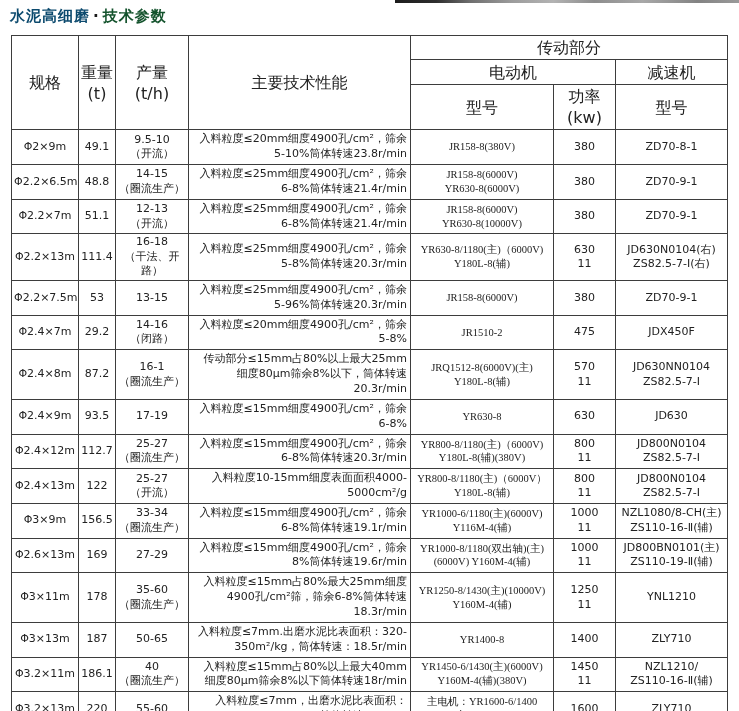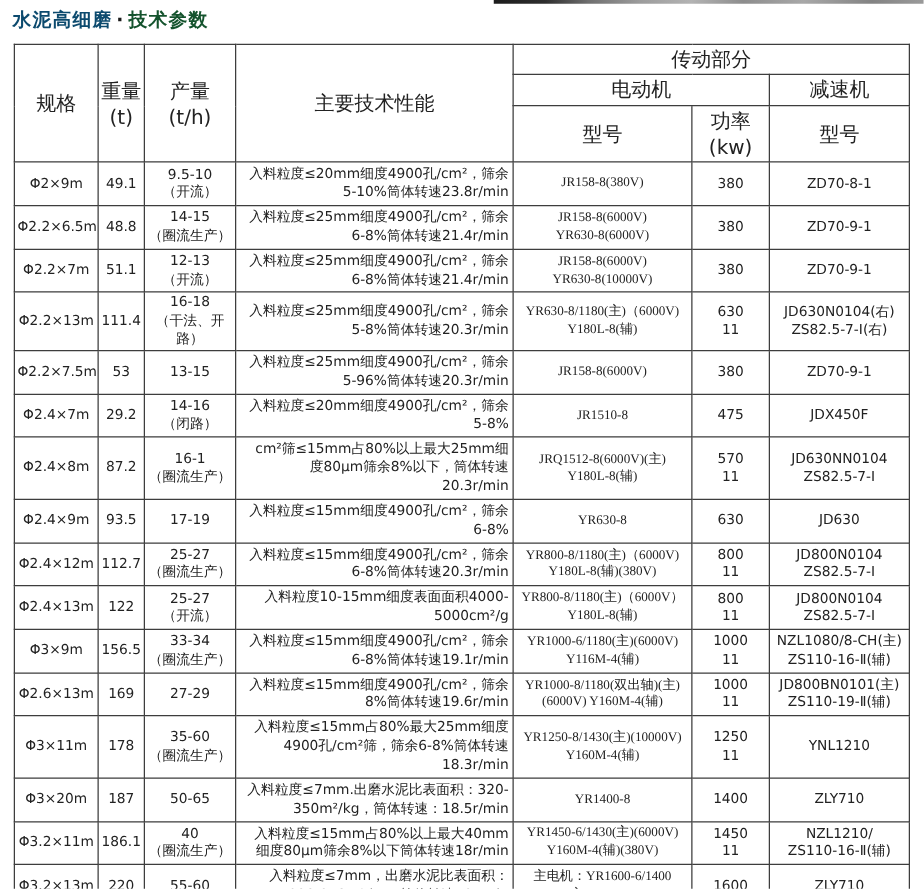--- a/index.html
+++ b/index.html
@@ -164,31 +164,31 @@
     <td class="power-cell">380</td>
     <td class="reducer-cell">ZD70-9-1</td>
   </tr>
 
   <tr>
     <td class="spec-cell">Φ2.4×7m</td>
     <td class="weight-cell">29.2</td>
     <td class="output-cell">14-16
 （闭路）</td>
     <td class="perf">入料粒度≤20mm细度4900孔/cm²，筛余5-8%</td>
-    <td class="motor-cell">JR1510-8</td>
+    <td class="motor-cell">JR1510-2</td>
     <td class="power-cell">475</td>
     <td class="reducer-cell">JDX450F</td>
   </tr>
 
   <tr>
     <td class="spec-cell">Φ2.4×8m</td>
     <td class="weight-cell">87.2</td>
     <td class="output-cell">16-1
 （圈流生产）</td>
-    <td class="perf">cm²筛≤15mm占80%以上最大25mm细度80μm筛余8%以下，筒体转速20.3r/min</td>
+    <td class="perf">传动部分≤15mm占80%以上最大25mm细度80μm筛余8%以下，筒体转速20.3r/min</td>
     <td class="motor-cell">JRQ1512-8(6000V)(主)
 Y180L-8(辅)</td>
     <td class="power-cell">570
 11</td>
     <td class="reducer-cell">JD630NN0104
 ZS82.5-7-Ⅰ</td>
   </tr>
 
   <tr>
     <td class="spec-cell">Φ2.4×9m</td>
@@ -262,21 +262,21 @@
 （圈流生产）</td>
     <td class="perf">入料粒度≤15mm占80%最大25mm细度4900孔/cm²筛，筛余6-8%筒体转速18.3r/min</td>
     <td class="motor-cell">YR1250-8/1430(主)(10000V)
 Y160M-4(辅)</td>
     <td class="power-cell">1250
 11</td>
     <td class="reducer-cell">YNL1210</td>
   </tr>
 
   <tr>
-    <td class="spec-cell">Φ3×20m</td>
+    <td class="spec-cell">Φ3×13m</td>
     <td class="weight-cell">187</td>
     <td class="output-cell">50-65</td>
     <td class="perf">入料粒度≤7mm.出磨水泥比表面积：320-350m²/kg，筒体转速：18.5r/min</td>
     <td class="motor-cell">YR1400-8</td>
     <td class="power-cell">1400</td>
     <td class="reducer-cell">ZLY710</td>
   </tr>
 
   <tr>
     <td class="spec-cell">Φ3.2×11m</td>

